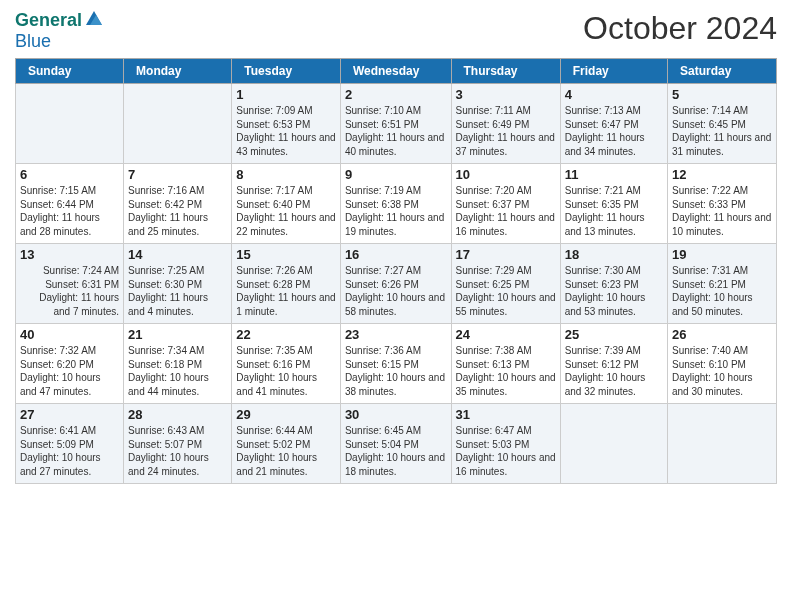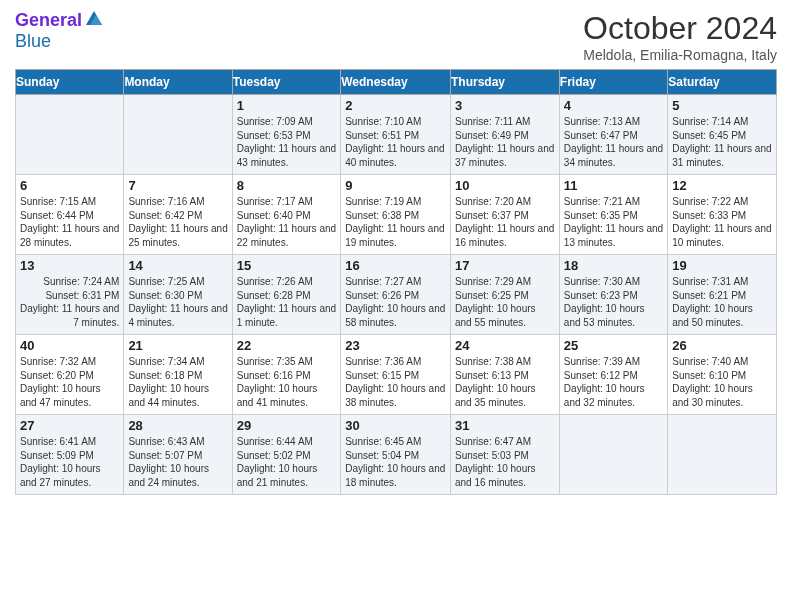--- a/index.html
+++ b/index.html
@@ -27,21 +27,21 @@
       flex-direction: column;
       align-items: flex-start;
     }
     .logo-text {
       display: flex;
       align-items: center;
     }
     .logo-general {
       font-size: 18px;
       font-weight: bold;
-      color: #6d28d9;
+      color: #0f766e;
     }
     .logo-blue {
       font-size: 18px;
       font-weight: normal;
       color: #1a6faf;
     }
     .logo-icon {
       width: 20px;
       height: 20px;
       margin-left: 2px;
@@ -60,21 +60,21 @@
       color: #555;
     }
     .calendar {
       width: 100%;
       border-collapse: collapse;
       font-size: 10.5px;
     }
     .calendar th {
       background-color: #1a6faf;
       color: #fff;
-      padding: 5px 0;
+      padding: 5px 12px;
       text-align: left;
       font-size: 12px;
       font-weight: bold;
       border: 1px solid #aaa;
     }
     .calendar td {
       border: 1px solid #ccc;
       padding: 3px 4px;
       vertical-align: top;
       width: 113px;
@@ -115,21 +115,20 @@
         <span class="logo-general">General</span>
         <svg class="logo-icon" viewBox="0 0 20 20" xmlns="http://www.w3.org/2000/svg">
           <polygon points="2,16 10,2 18,16" fill="#1a6faf"></polygon>
           <polygon points="6,16 12,6 18,16" fill="#4a9fd4" opacity="0.7"></polygon>
         </svg>
       </div>
       <span class="logo-blue">Blue</span>
     </div>
     <div class="title-section">
       <div class="month-title">October 2024</div>
-      <div class="location">Meldola, Emilia-Romagna, Italy</div>
     </div>
   </div>
 
   <table class="calendar">
     <thead>
       <tr>
         <th>Sunday</th>
         <th>Monday</th>
         <th>Tuesday</th>
         <th>Wednesday</th>

